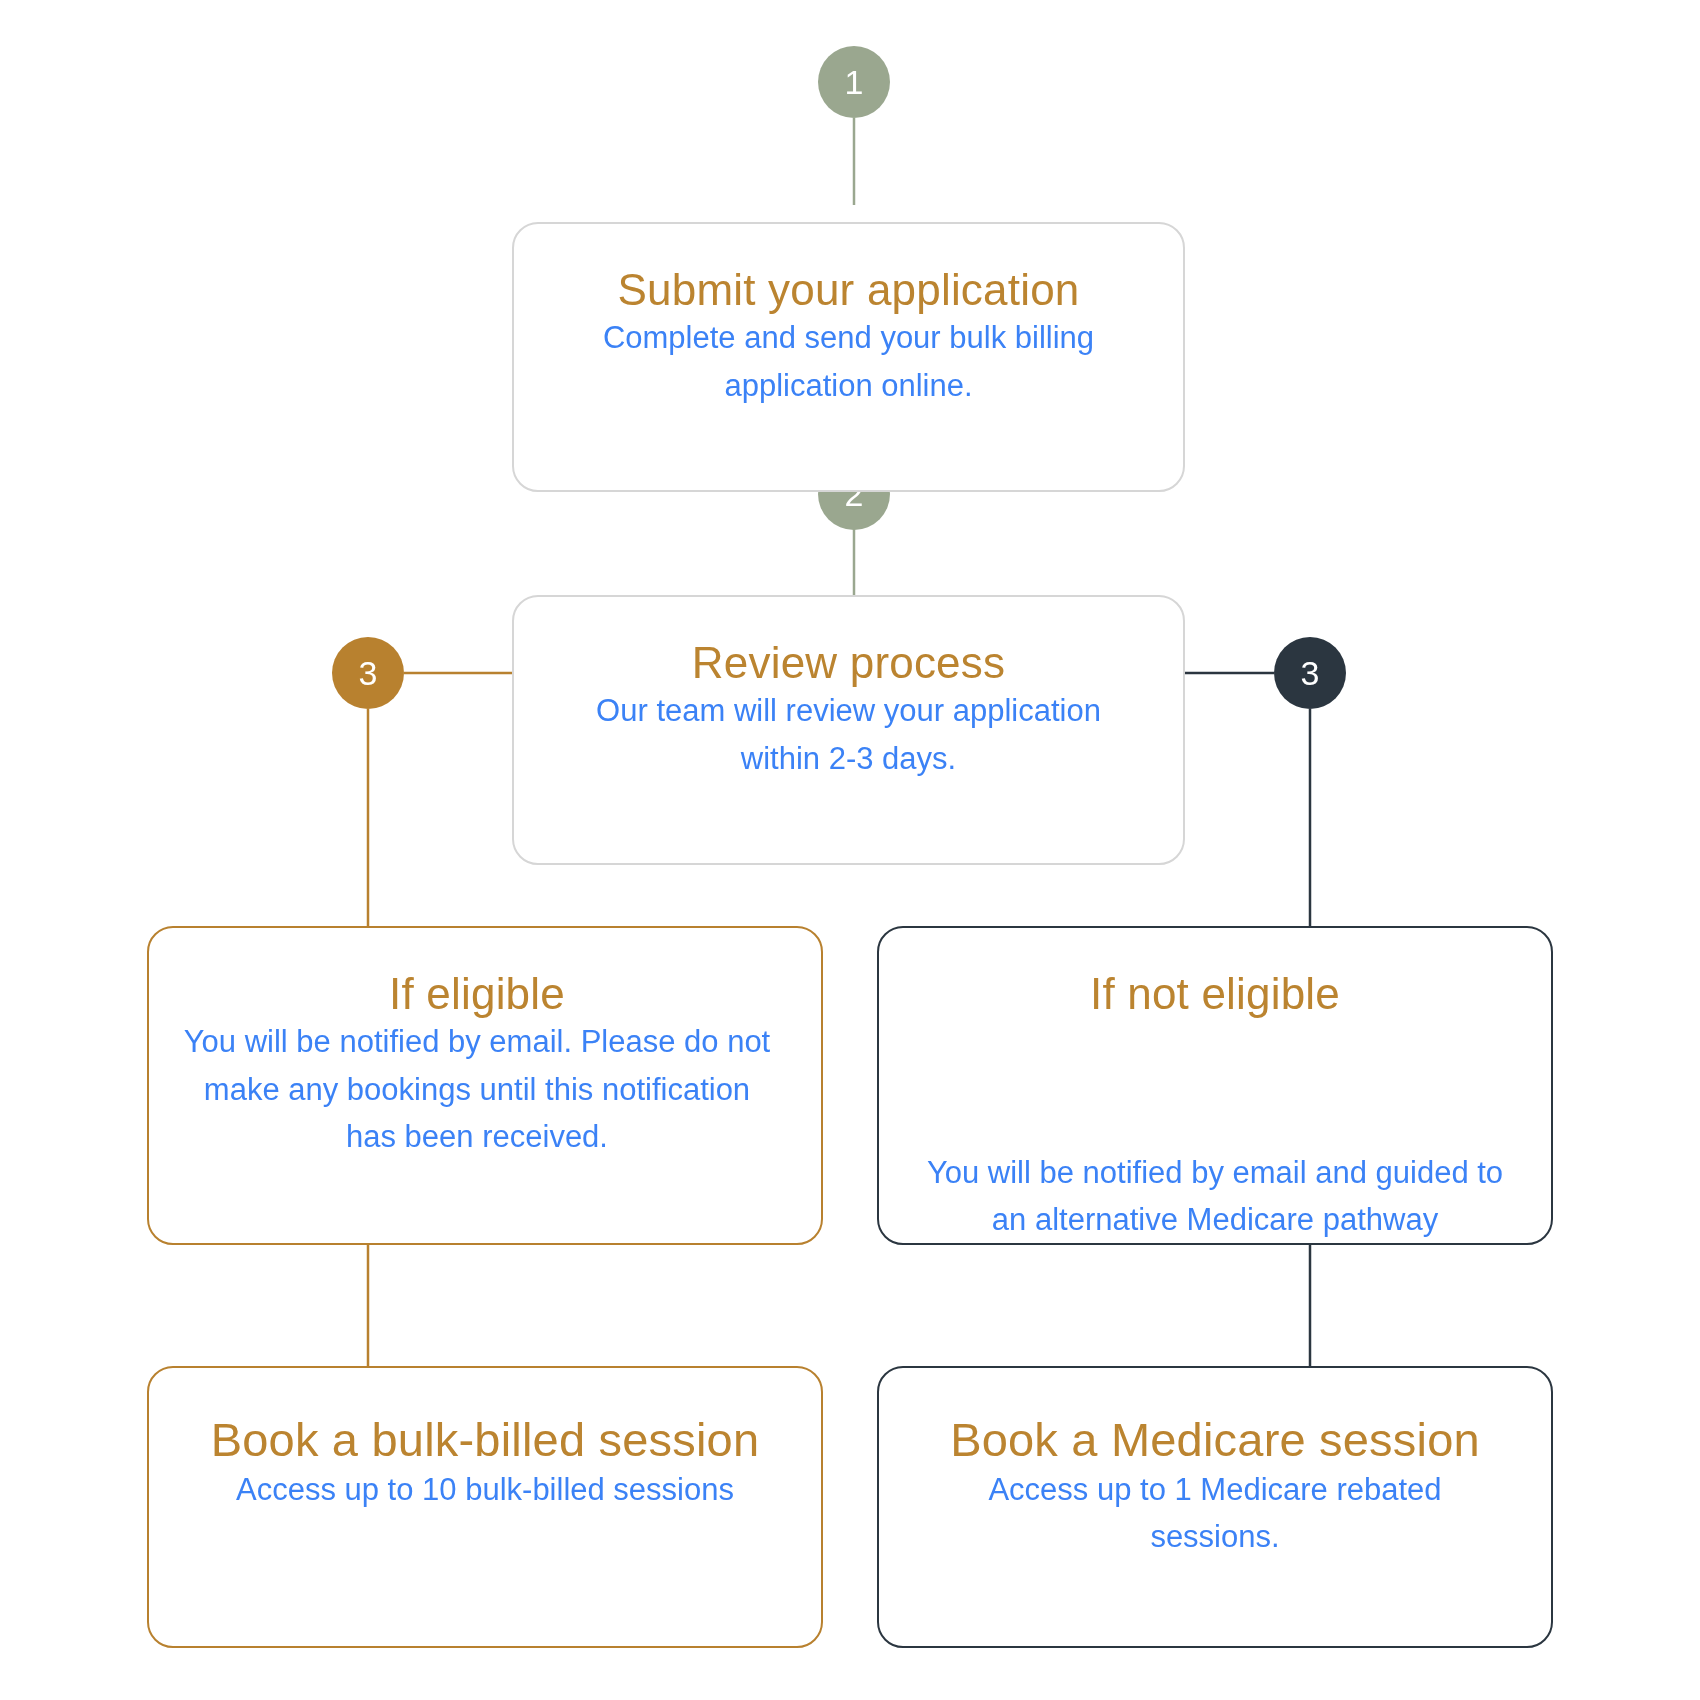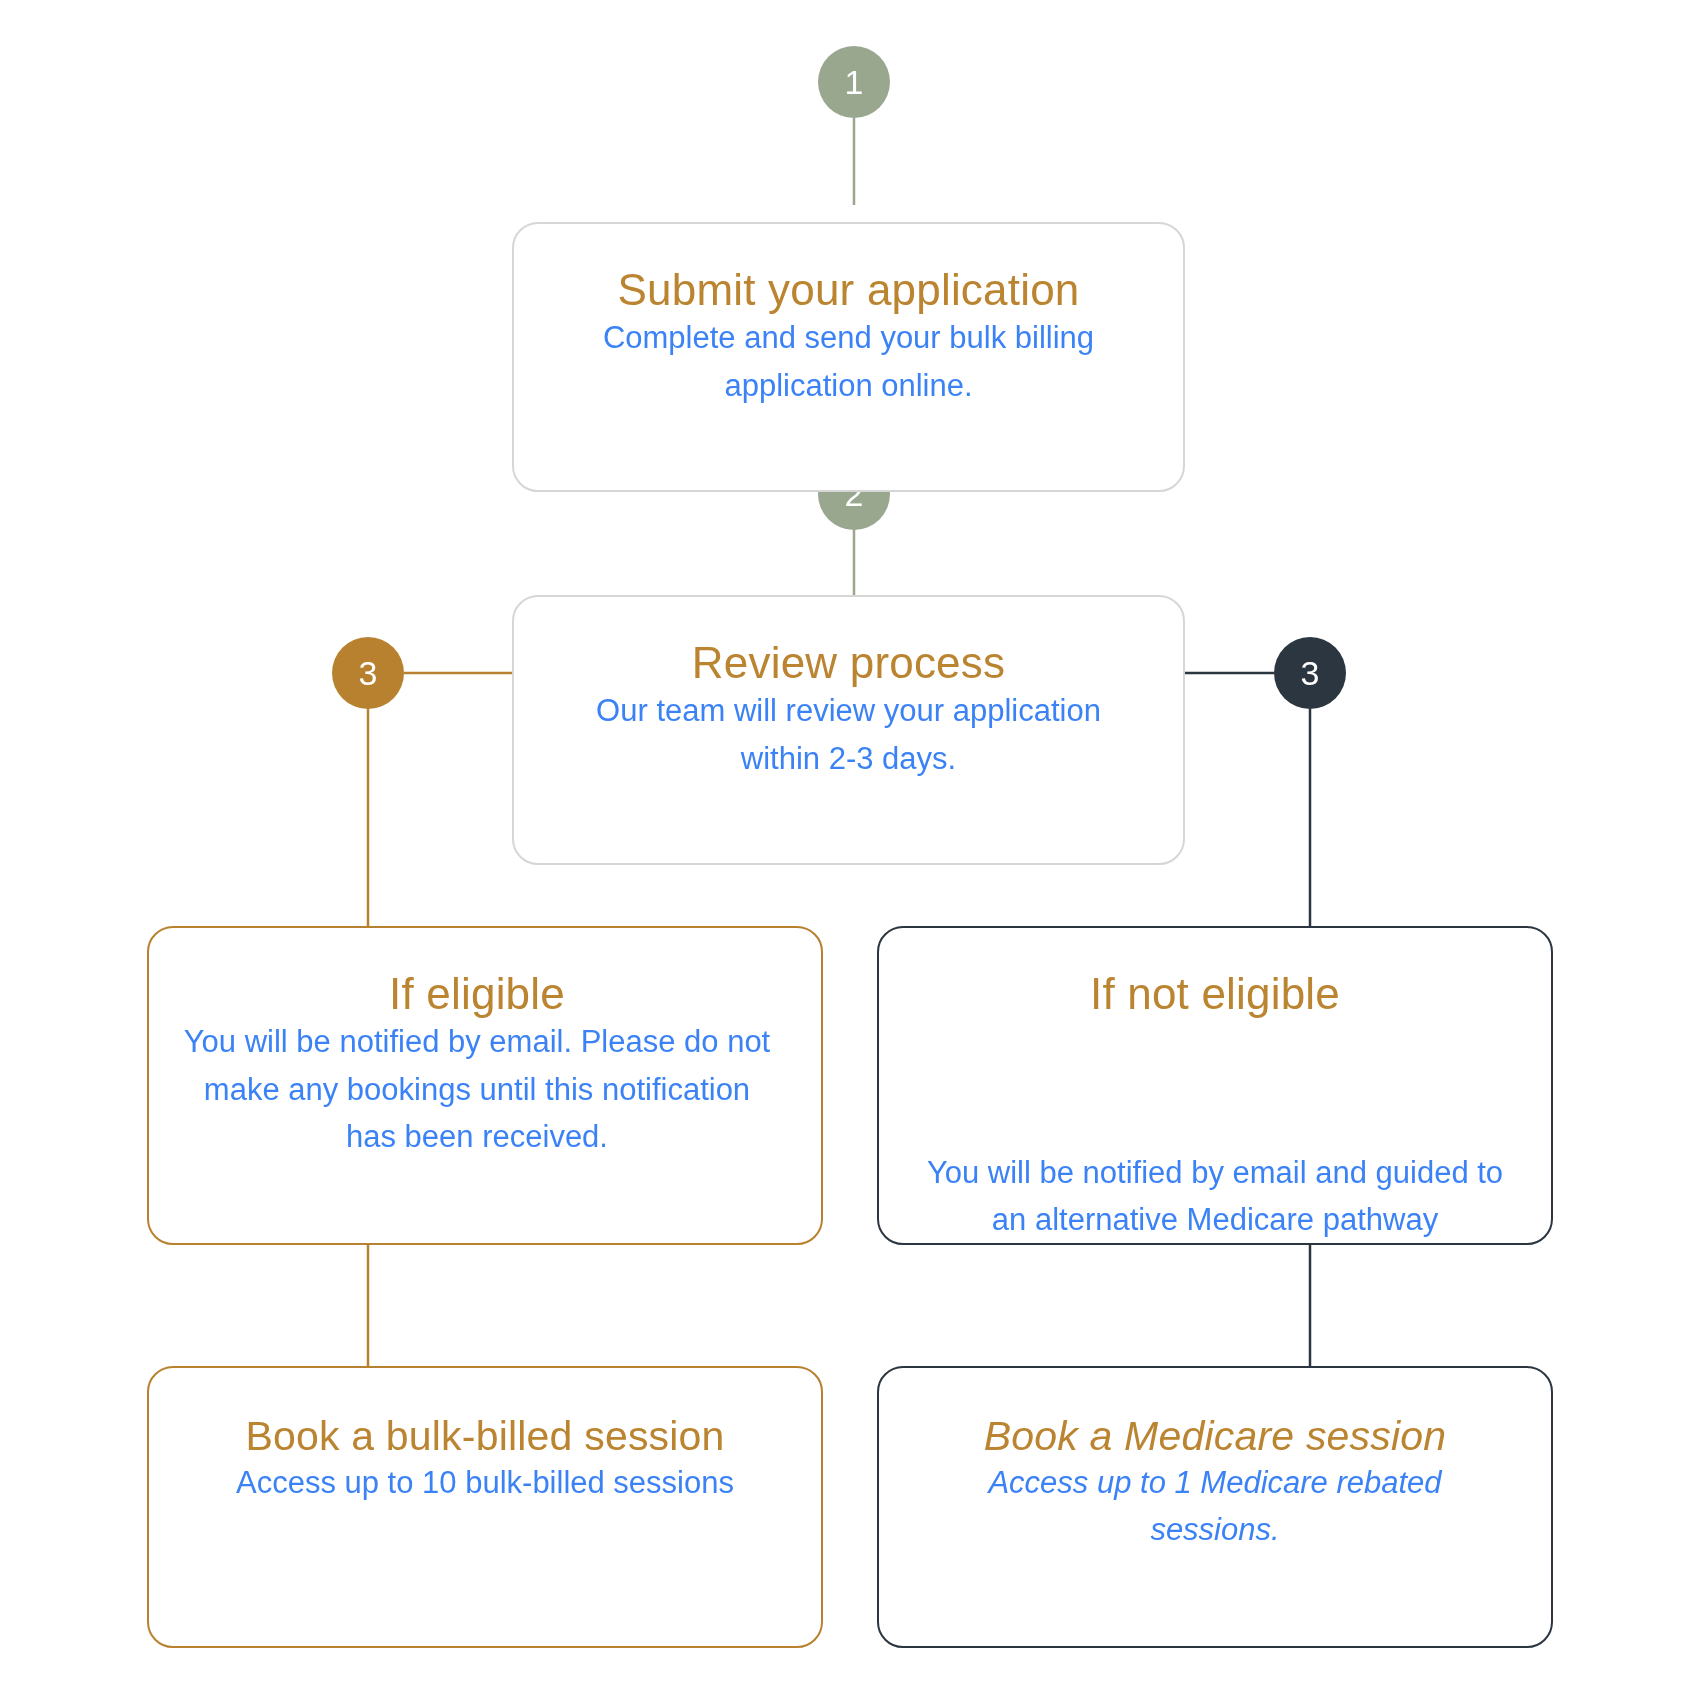--- a/index.html
+++ b/index.html
@@ -89,25 +89,24 @@
   
   #card-book-bulk {
     left: 147px; top: 1366px; width: 676px; height: 282px;
     padding: 46px 36px 0 36px;
   }
   #card-book-bulk .card-body { width: 600px; text-align: center; }
 
   #card-book-medicare {
     left: 877px; top: 1366px; width: 676px; height: 282px;
     padding: 46px 36px 0 36px;
-    font-style: italic;
   }
   #card-book-medicare .card-body { width: 560px; }
 
-  .card-title-sm { font-size: 41px; }
+  .card-title-sm { font-size: 47px; }
 
   .step-badge {
     position: absolute;
     width: 72px;
     height: 72px;
     border-radius: 50%;
     display: flex;
     align-items: center;
     justify-content: center;
     color: #ffffff;

